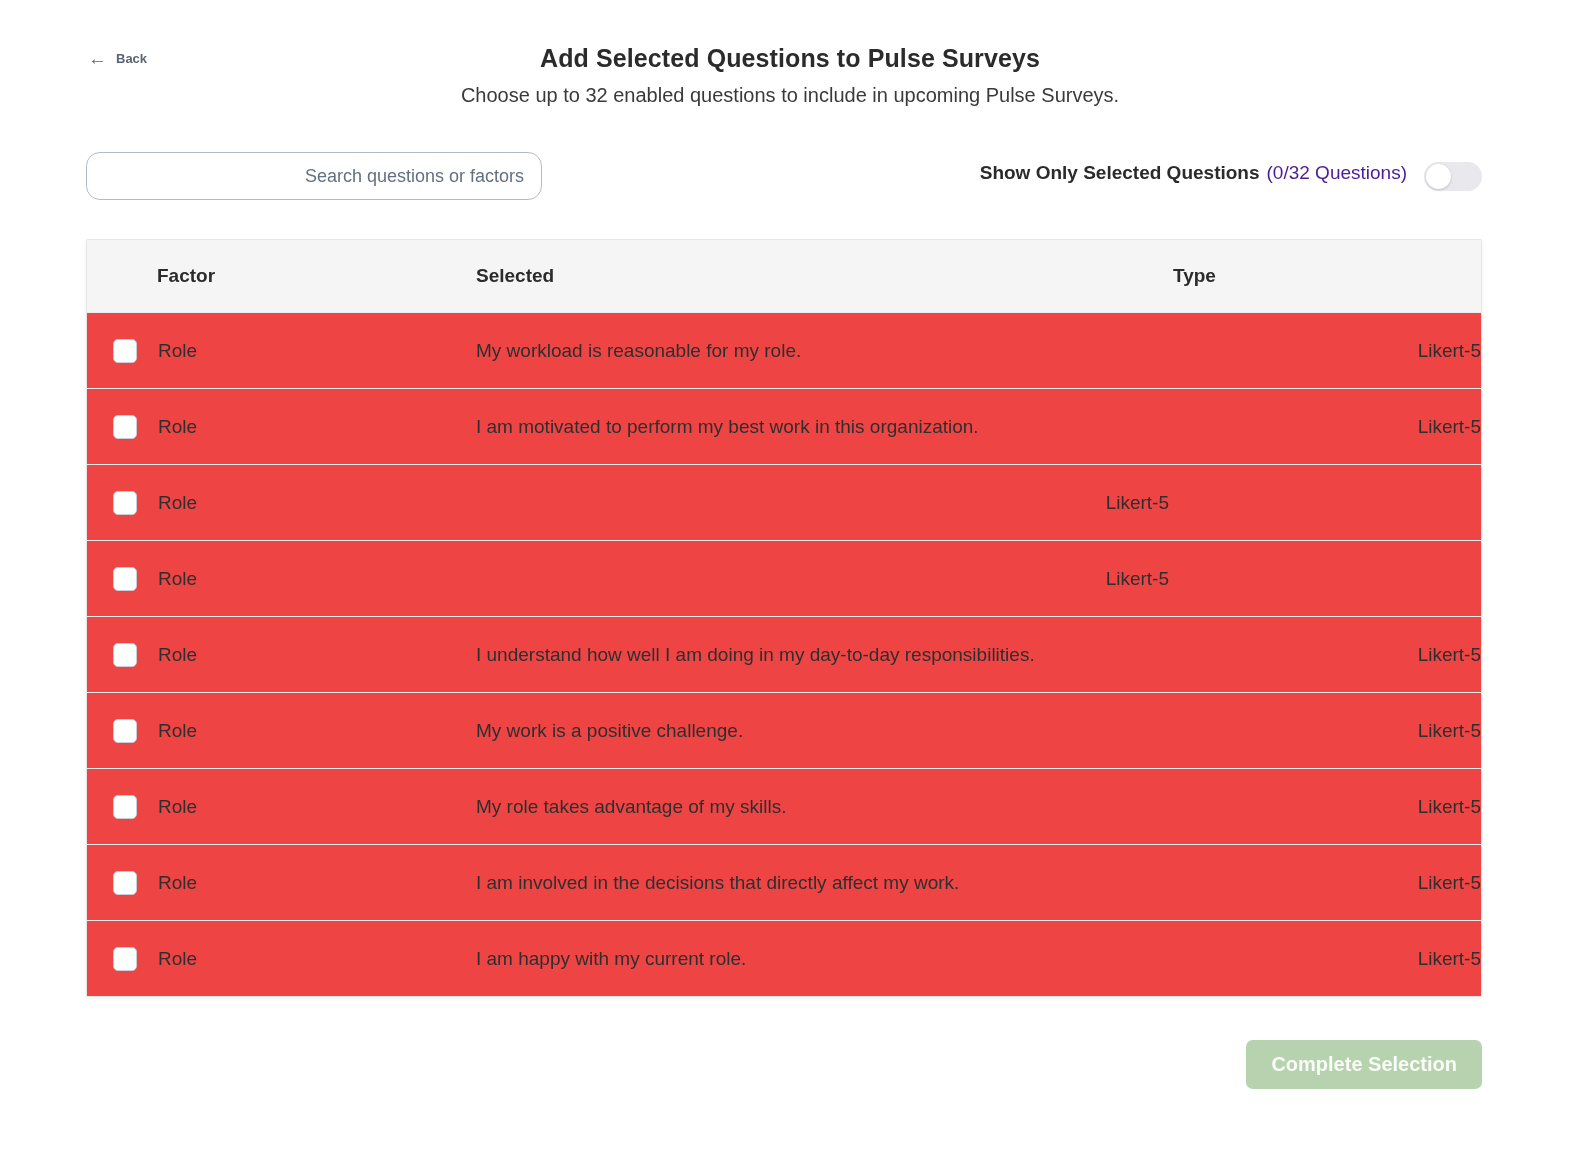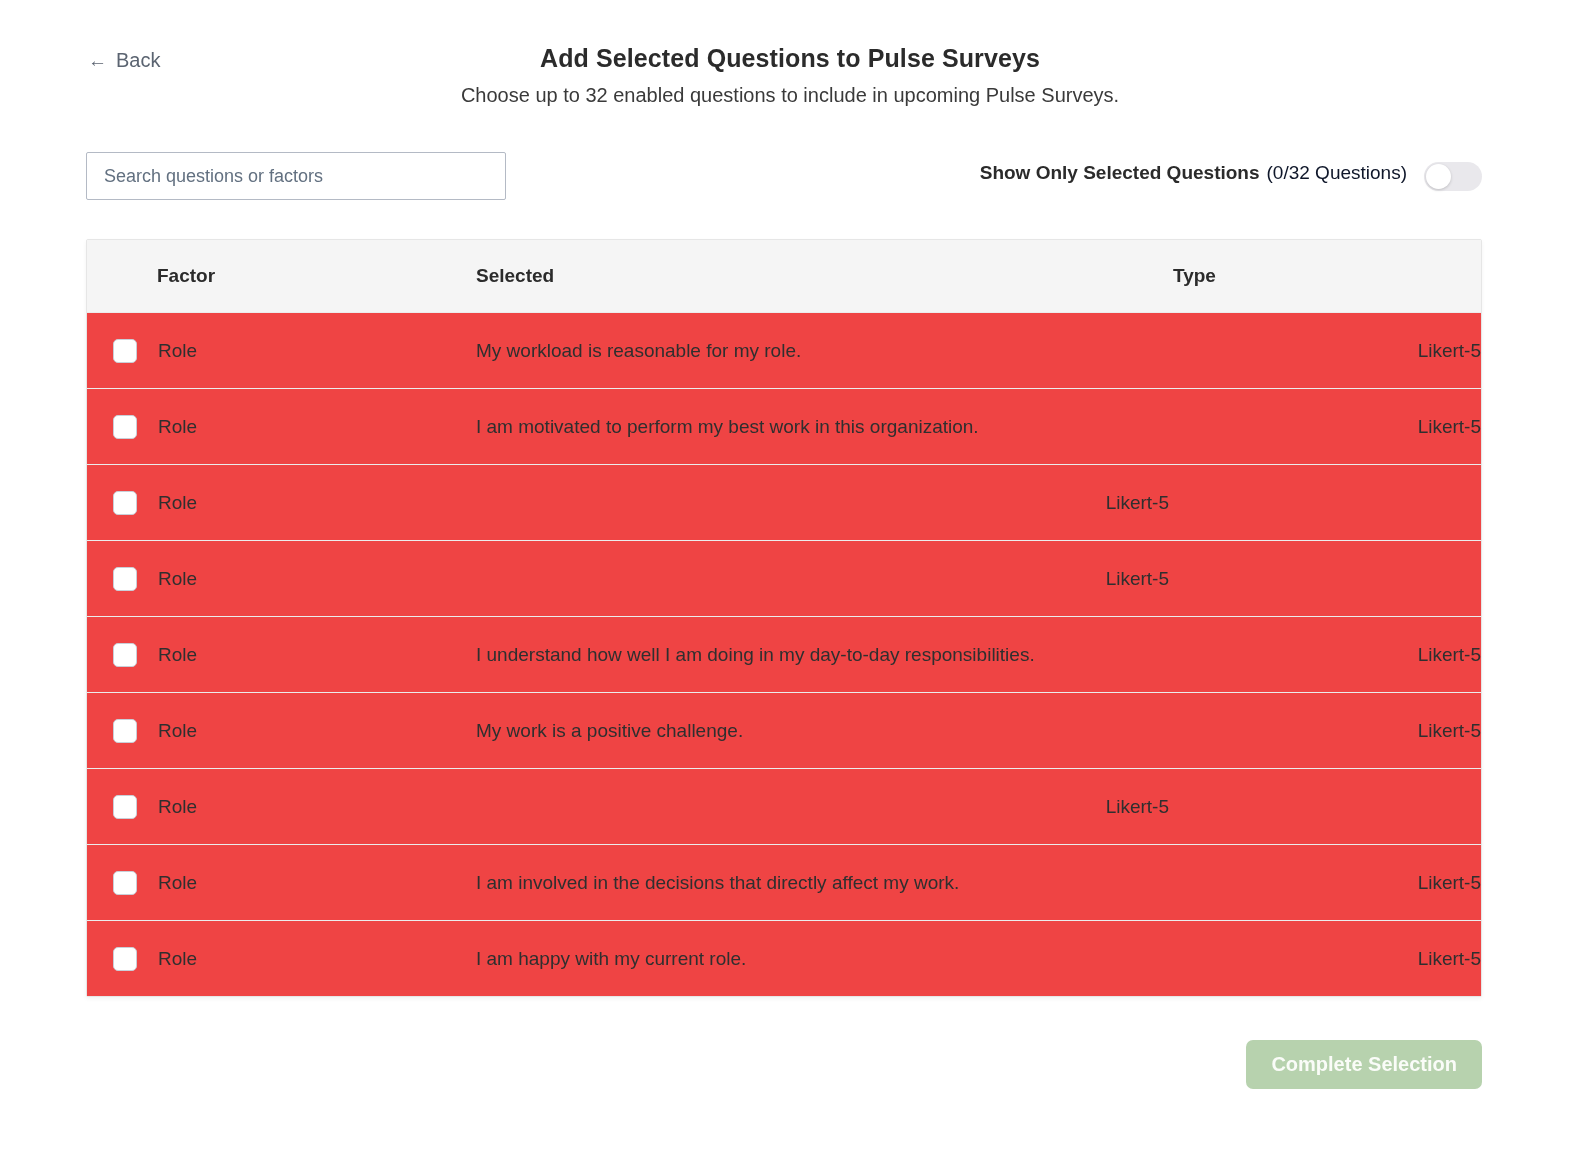--- a/index.html
+++ b/index.html
@@ -13,52 +13,52 @@
     overflow: hidden;
   }
 
   
   .back-link {
     position: absolute; left: 88px; top: 49px;
     display: flex; align-items: center; gap: 9px;
     color: #5b6471; cursor: pointer;
   }
   .back-arrow { font-size: 19px; line-height: 1; font-weight: 400; }
-  .back-text { font-size: 20px; font-weight: 400; }
+  .back-text { font-size: 13px; font-weight: 700; }
 
   .page-title {
     padding-top: 44px;
     text-align: center;
     font-size: 25px; font-weight: 700; color: #2b2b2b;
     letter-spacing: 0.1px;
   }
   .page-subtitle {
     margin-top: 11px;
     text-align: center;
     font-size: 20px; color: #3a3a3a;
   }
 
   
   .controls {
     margin: 45px 98px 0 86px;
     display: flex; justify-content: space-between; align-items: center;
   }
   .search-input {
-    width: 420px; height: 48px;
-    border: 1px solid #b4bac5; border-radius: 2px;
+    width: 456px; height: 48px;
+    border: 1px solid #b4bac5; border-radius: 14px;
     padding: 0 17px;
     font-family: "Liberation Sans", sans-serif;
     font-size: 18px; color: #2f2f2f;
-    outline: none; background: #fff;
+    outline: none; background: #fff; text-align: right;
   }
   .search-input::placeholder { color: #627080; opacity: 1; }
 
   .toggle-group { display: flex; align-items: flex-start; }
   .toggle-label-strong { font-size: 19px; font-weight: 700; color: #2b2b2b; }
-  .toggle-count { font-size: 19px; color: #0f172a; margin-left: 7px; }
+  .toggle-count { font-size: 19px; color: #4c1d95; margin-left: 7px; }
   .toggle {
     width: 58px; height: 29px; border-radius: 15px;
     background: #e9e8ec; position: relative; cursor: pointer;
     margin-left: 17px; flex: 0 0 auto;
   }
   .toggle-knob {
     position: absolute; left: 2px; top: 2px;
     width: 25px; height: 25px; border-radius: 50%;
     background: #ffffff;
     box-shadow: 0 1px 3px rgba(0,0,0,0.18);
@@ -215,20 +215,23 @@
     <div class="cell-type">
       <span>Likert-5</span>
     </div>
   </div>
 
   <div class="row">
     <div class="cell-factor">
       <span class="checkbox"></span>
       <span class="factor-label">Role</span>
     </div>
+    <div class="cell-question">
+      <span>My role takes advantage of my skills.</span>
+    </div>
     <div class="cell-type">
       <span>Likert-5</span>
     </div>
   </div>
 
   <div class="row">
     <div class="cell-factor">
       <span class="checkbox"></span>
       <span class="factor-label">Role</span>
     </div>

